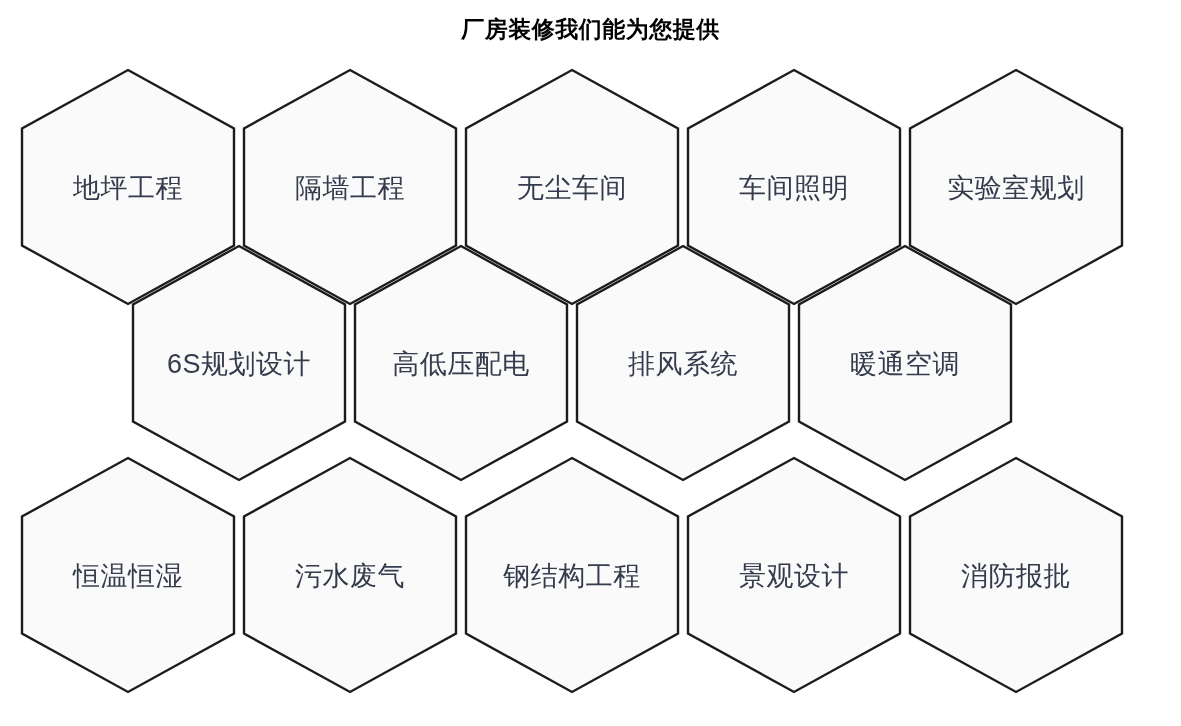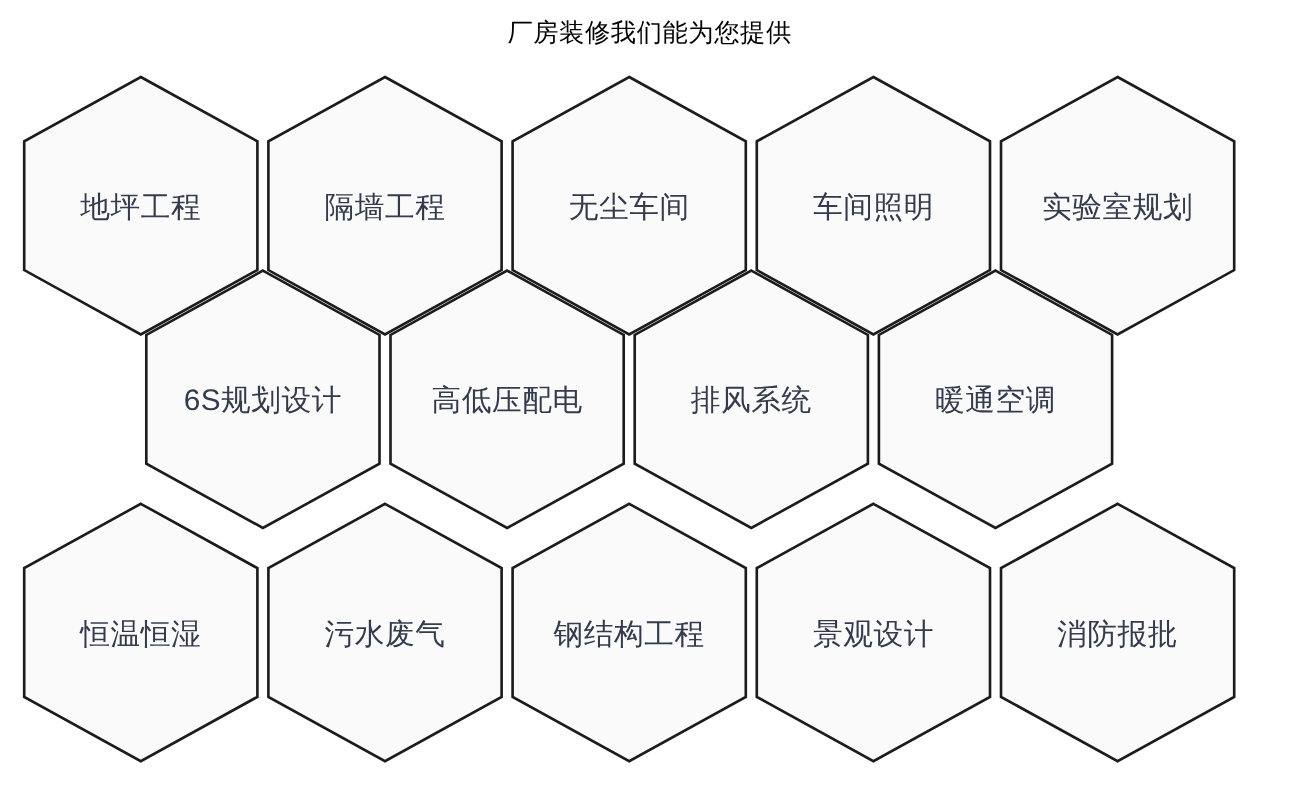--- a/index.html
+++ b/index.html
@@ -19,21 +19,21 @@
     height: 726px;
     background: #ffffff;
   }
   #page-title {
     position: absolute;
     left: 0;
     top: 14px;
     width: 1181px;
     text-align: center;
     font-size: 23px;
-    font-weight: normal;
+    font-weight: bold;
     color: #000000;
     letter-spacing: 0.5px;
     line-height: 30px;
   }
   #hex-canvas {
     position: absolute;
     left: 0;
     top: 0;
     width: 1181px;
     height: 726px;

